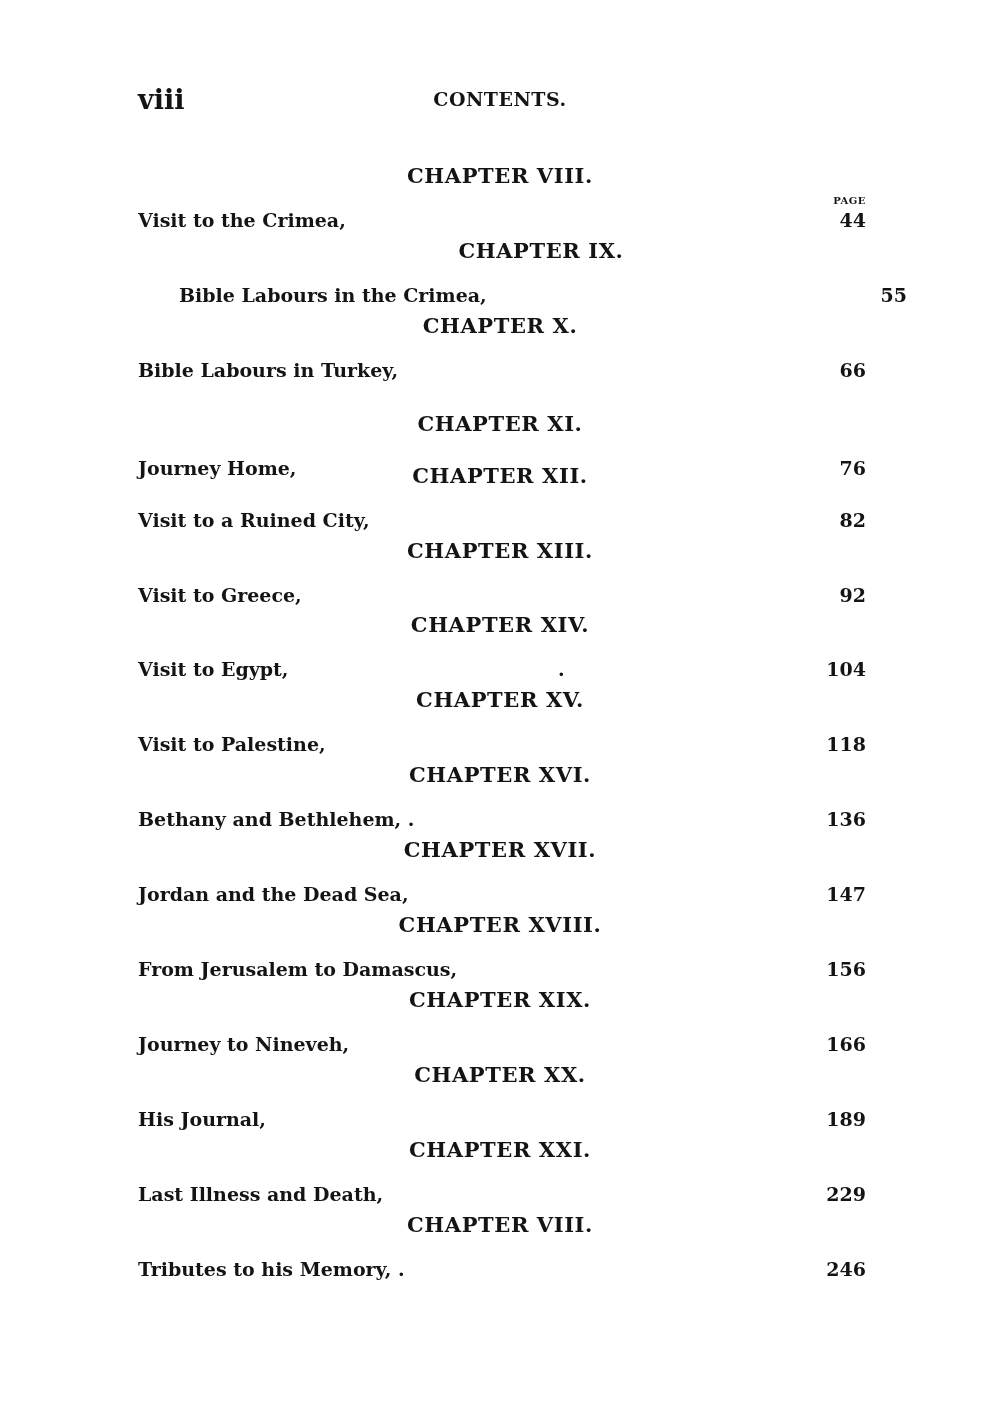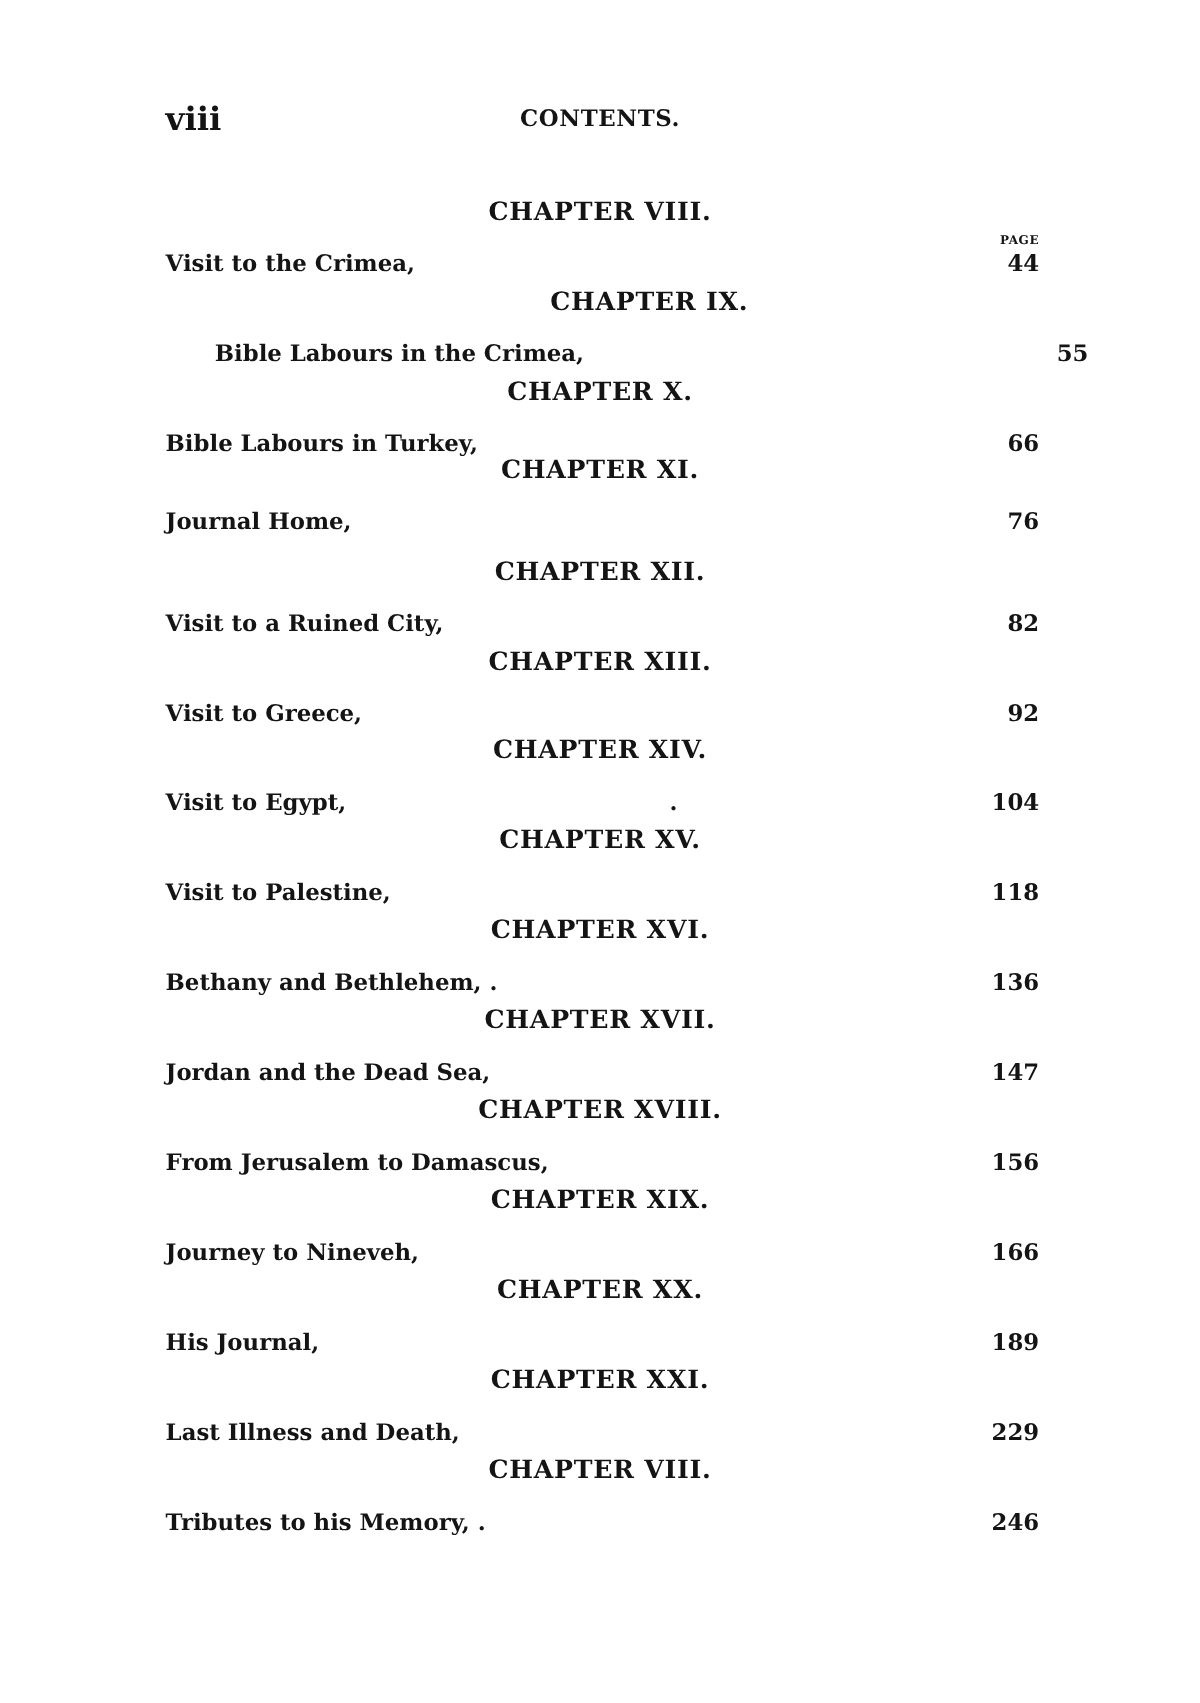--- a/index.html
+++ b/index.html
@@ -34,23 +34,23 @@
     <div class="entry" style="top: 237.9px; margin-left: 41px;">
       <div class="chap">CHAPTER IX.</div>
       <div class="title">Bible Labours in the Crimea,</div>
       <div class="num">55</div>
     </div>
     <div class="entry" style="top: 312.8px;">
       <div class="chap">CHAPTER X.</div>
       <div class="title">Bible Labours in Turkey,</div>
       <div class="num">66</div>
     </div>
-    <div class="entry" style="top: 378px; padding-left: 28px;">
+    <div class="entry" style="top: 411px; padding-left: 28px;">
       <div class="chap">CHAPTER XI.</div>
-      <div class="title">Journal Home,</div>
+      <div class="title">Journey Home,</div>
       <div class="num">76</div>
     </div>
     <div class="entry" style="top: 462.6px; padding-left: 37px;">
       <div class="chap">CHAPTER XII.</div>
       <div class="title">Visit to a Ruined City,</div>
       <div class="num">82</div>
     </div>
     <div class="entry" style="top: 537.5px;">
       <div class="chap">CHAPTER XIII.</div>
       <div class="title">Visit to Greece,</div>

